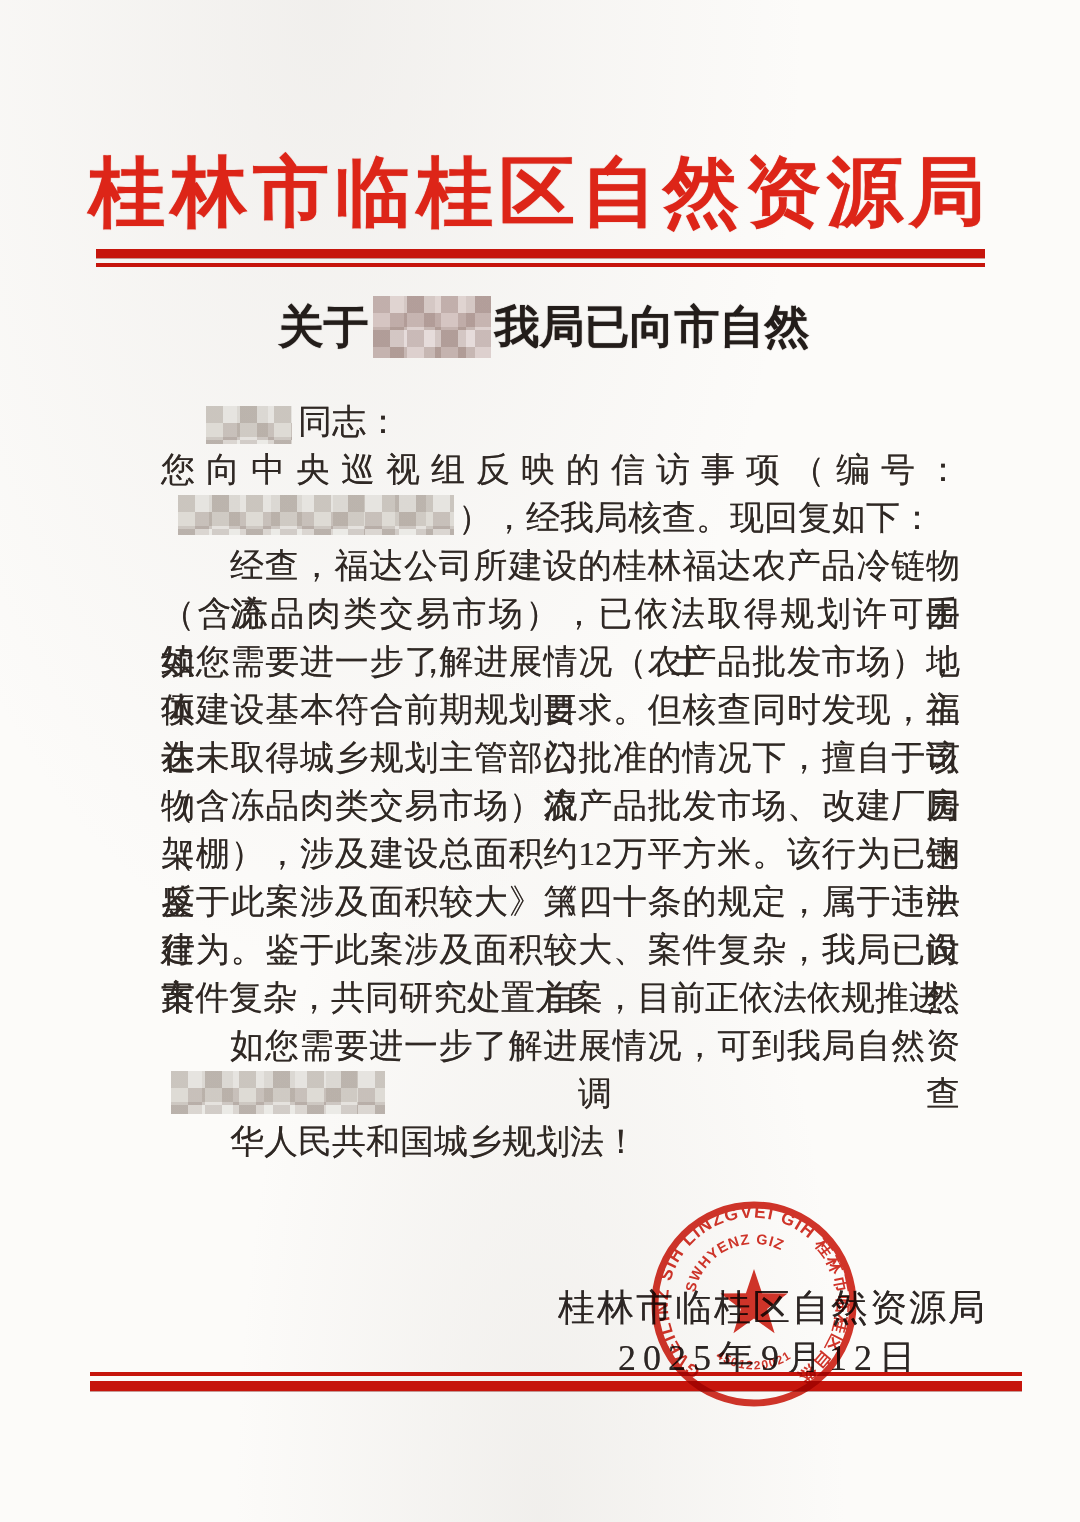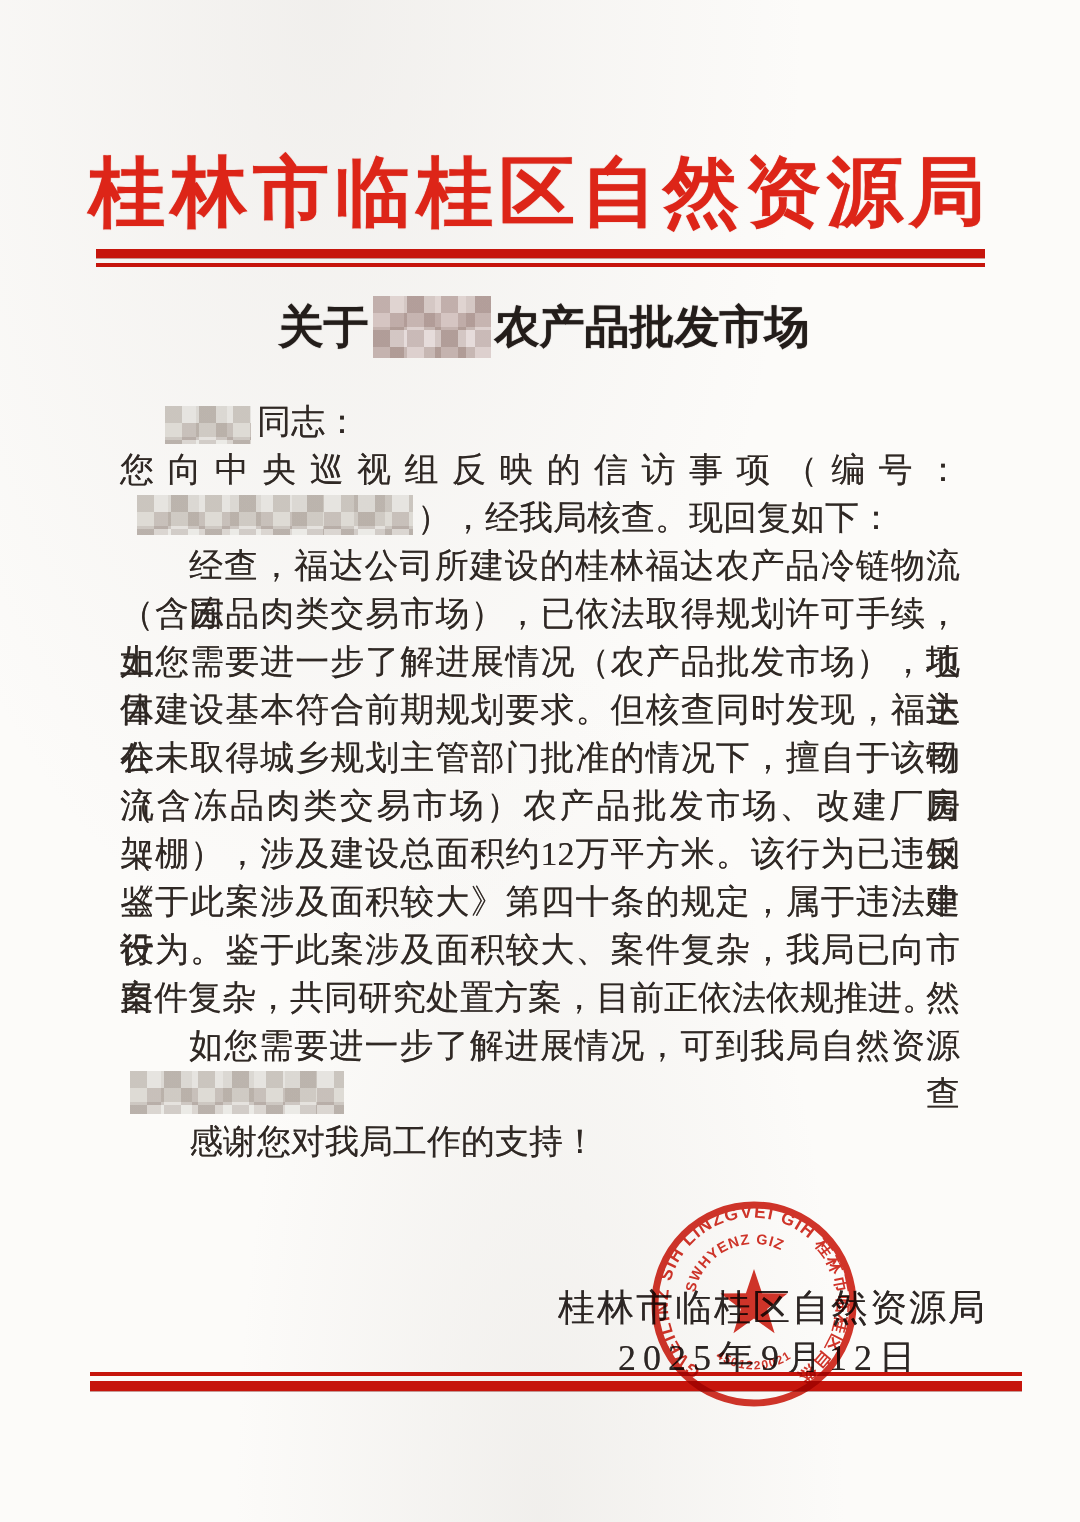--- a/index.html
+++ b/index.html
@@ -52,21 +52,21 @@
   .mosaic-title{width:118px;height:62px;margin:0 4px;}
   .mosaic-name{width:86px;height:38px;margin-left:45px;margin-right:6px;}
   .mosaic-case{width:276px;height:40px;margin-left:17px;margin-right:4px;vertical-align:-6px;}
   .mosaic-phone{width:214px;height:43px;margin-left:10px;vertical-align:-9px;}
   
   .body-block{
     position:absolute;left:120px;width:840px;top:398px;
     font-size:34px;color:#2f2824;
     text-shadow:0 0 .6px rgba(40,30,25,.55);
   }
-  .bline{height:48px;line-height:48px;white-space:nowrap;}
+  .bline{height:48px;line-height:48px;white-space:nowrap;margin-left:41px;}
   .bline.justify{white-space:normal;text-align:justify;text-align-last:justify;}
   .bline.indent{padding-left:69px;}
   
   .sig-agency{
     position:absolute;left:558px;top:1283px;
     font-size:37px;color:#2c2624;letter-spacing:2px;white-space:nowrap;
     text-shadow:0 0 .6px rgba(40,30,25,.55);
   }
   .sig-date{
     position:absolute;left:618px;top:1334px;
@@ -84,21 +84,21 @@
 
 <div id="paper">
 
   <div class="letterhead">桂林市临桂区自然资源局</div>
   <div class="rule rule-top-thick"></div>
   <div class="rule rule-top-thin"></div>
 
   <div class="doc-title">
     <span>关于</span>
     <span class="mosaic mosaic-pink mosaic-title"></span>
-    <span>农产品批发市场</span>
+    <span>我局已向市自然</span>
   </div>
 
   <div class="body-block">
     <div class="bline">
       <span class="mosaic mosaic-gray mosaic-name"></span><span>同志：</span>
     </div>
     <div class="bline justify">您向中央巡视组反映的信访事项（编号：</div>
     <div class="bline">
       <span class="mosaic mosaic-gray mosaic-case"></span><span>），经我局核查。现回复如下：</span>
     </div>
@@ -109,21 +109,21 @@
     <div class="bline justify">在未取得城乡规划主管部门批准的情况下，擅自于该物流园</div>
     <div class="bline justify">（含冻品肉类交易市场）农产品批发市场、改建厂房（钢</div>
     <div class="bline justify">架棚），涉及建设总面积约12万平方米。该行为已违反《中</div>
     <div class="bline justify">鉴于此案涉及面积较大》第四十条的规定，属于违法建设</div>
     <div class="bline justify">行为。鉴于此案涉及面积较大、案件复杂，我局已向市自然</div>
     <div class="bline">案件复杂，共同研究处置方案，目前正依法依规推进。</div>
     <div class="bline justify indent">如您需要进一步了解进展情况，可到我局自然资源调查</div>
     <div class="bline">
       <span class="mosaic mosaic-gray mosaic-phone"></span>
     </div>
-    <div class="bline indent">感谢您对我局工作的支持！</div>
+    <div class="bline indent">华人民共和国城乡规划法！</div>
   </div>
 
   <div class="sig-agency">桂林市临桂区自然资源局</div>
   <div class="sig-date">2025年9月12日</div>
 
   <div class="rule rule-bottom-thin"></div>
   <div class="rule rule-bottom-thick"></div>
 
   <svg class="seal" viewBox="0 0 212 212">
     <defs>

